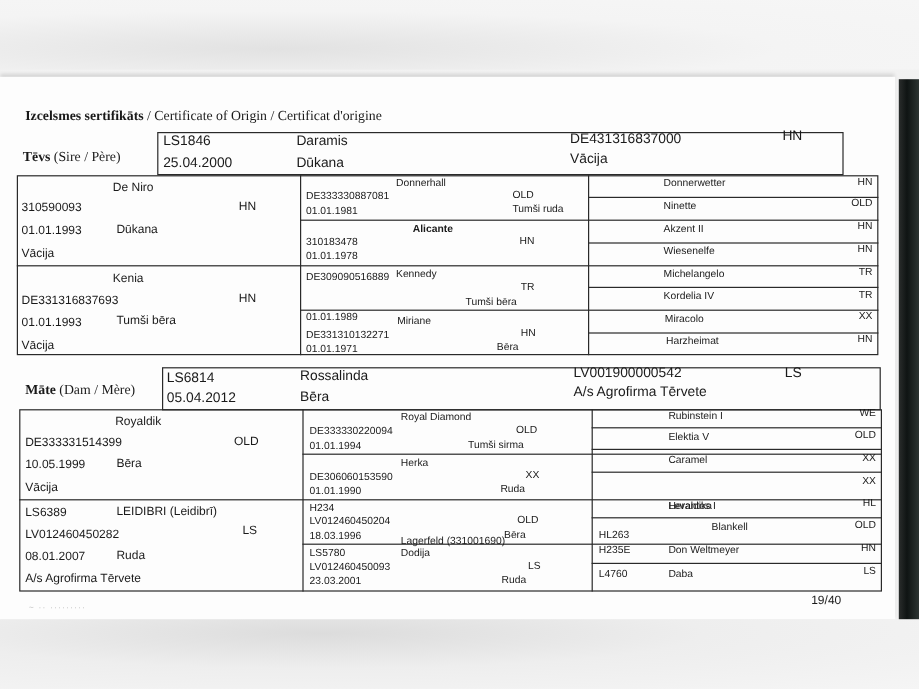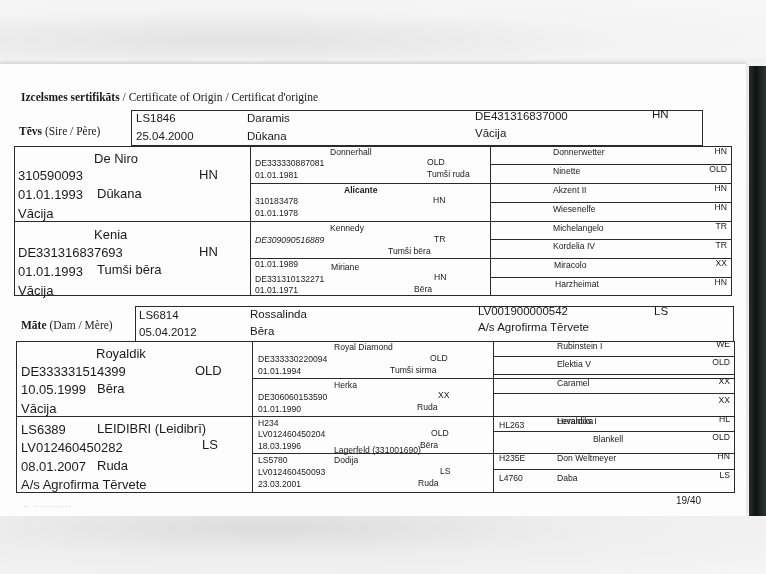--- a/index.html
+++ b/index.html
@@ -18,21 +18,21 @@
   }
   .binder { position:absolute; left:749px; top:66px; width:17px; height:450px;
     background: linear-gradient(90deg,#2a2d2c 0%,#0f1413 40%,#2c3432 100%); }
   .title { position:absolute; left:21px; top:91px; font-family:"Liberation Serif", serif; font-size:11.5px; }
   .title b { font-weight:bold; }
   .abs { position:absolute; white-space:nowrap; }
   .serif { font-family:"Liberation Serif", serif; }
   .box { position:absolute; border:1px solid #2a2a2a; box-sizing:border-box; }
   .hline { position:absolute; height:0; border-top:1px solid #2a2a2a; }
   .vline { position:absolute; width:0; border-left:1px solid #2a2a2a; }
-  .t10 { font-size:13px; }
+  .t10 { font-size:10px; }
   .t9 { font-size:8.6px; }
   .t12 { font-size:11.5px; }
   .r { text-align:right; }
   .page-num { font-size:10px; }
   .stamp { color:#c4c4c4; font-size:7px; letter-spacing:1px; }
 </style>
 </head>
 <body>
 
 <div class="bg-top"></div>
@@ -88,21 +88,21 @@
 <div class="abs t9" style="left:427px;top:157px;">OLD</div>
 <div class="abs t9" style="left:255px;top:170px;">01.01.1981</div>
 <div class="abs t9" style="left:387px;top:169px;margin-left:40px;">Tumši ruda</div>
 
 <div class="abs t9" style="left:344px;top:185px;font-weight:bold;">Alicante</div>
 <div class="abs t9" style="left:255px;top:196px;">310183478</div>
 <div class="abs t9" style="left:433px;top:195px;">HN</div>
 <div class="abs t9" style="left:255px;top:208px;">01.01.1978</div>
 
 <div class="abs t9" style="left:330px;top:223px;">Kennedy</div>
-<div class="abs t9" style="left:255px;top:235px;font-style:italic;">DE309090516889</div>
+<div class="abs t9" style="left:255px;top:225px;">DE309090516889</div>
 <div class="abs t9" style="left:434px;top:234px;">TR</div>
 <div class="abs t9" style="left:255px;top:247px;margin-top:12px;">01.01.1989</div>
 <div class="abs t9" style="left:388px;top:246px;">Tumši bēra</div>
 
 <div class="abs t9" style="left:331px;top:262px;">Miriane</div>
 <div class="abs t9" style="left:255px;top:274px;">DE331310132271</div>
 <div class="abs t9" style="left:434px;top:272px;">HN</div>
 <div class="abs t9" style="left:255px;top:285px;">01.01.1971</div>
 <div class="abs t9" style="left:414px;top:284px;">Bēra</div>
 
@@ -191,21 +191,21 @@
 
 <div class="abs t9" style="left:557px;top:341px;">Rubinstein I</div>
 <div class="abs t9 r" style="left:692px;top:339px;width:38px;">WE</div>
 <div class="abs t9" style="left:557px;top:359px;">Elektia V</div>
 <div class="abs t9 r" style="left:692px;top:357px;width:38px;">OLD</div>
 <div class="abs t9" style="left:557px;top:378px;">Caramel</div>
 <div class="abs t9 r" style="left:692px;top:376px;width:38px;">XX</div>
 <div class="abs t9" style="left:557px;top:396px;margin-top:20px;">Heraldika</div>
 <div class="abs t9 r" style="left:692px;top:395px;width:38px;">XX</div>
 
-<div class="abs t9" style="left:499px;top:420px;">HL263</div>
+<div class="abs t9" style="left:499px;top:440px;">HL263</div>
 <div class="abs t9" style="left:557px;top:416px;">Levantos I</div>
 <div class="abs t9 r" style="left:692px;top:414px;width:38px;">HL</div>
 <div class="abs t9" style="left:557px;top:434px;padding-left:36px;">Blankell</div>
 <div class="abs t9 r" style="left:692px;top:432px;width:38px;">OLD</div>
 <div class="abs t9" style="left:499px;top:453px;">H235E</div>
 <div class="abs t9" style="left:557px;top:453px;">Don Weltmeyer</div>
 <div class="abs t9 r" style="left:692px;top:451px;width:38px;">HN</div>
 <div class="abs t9" style="left:499px;top:473px;">L4760</div>
 <div class="abs t9" style="left:557px;top:473px;">Daba</div>
 <div class="abs t9 r" style="left:692px;top:470px;width:38px;">LS</div>

